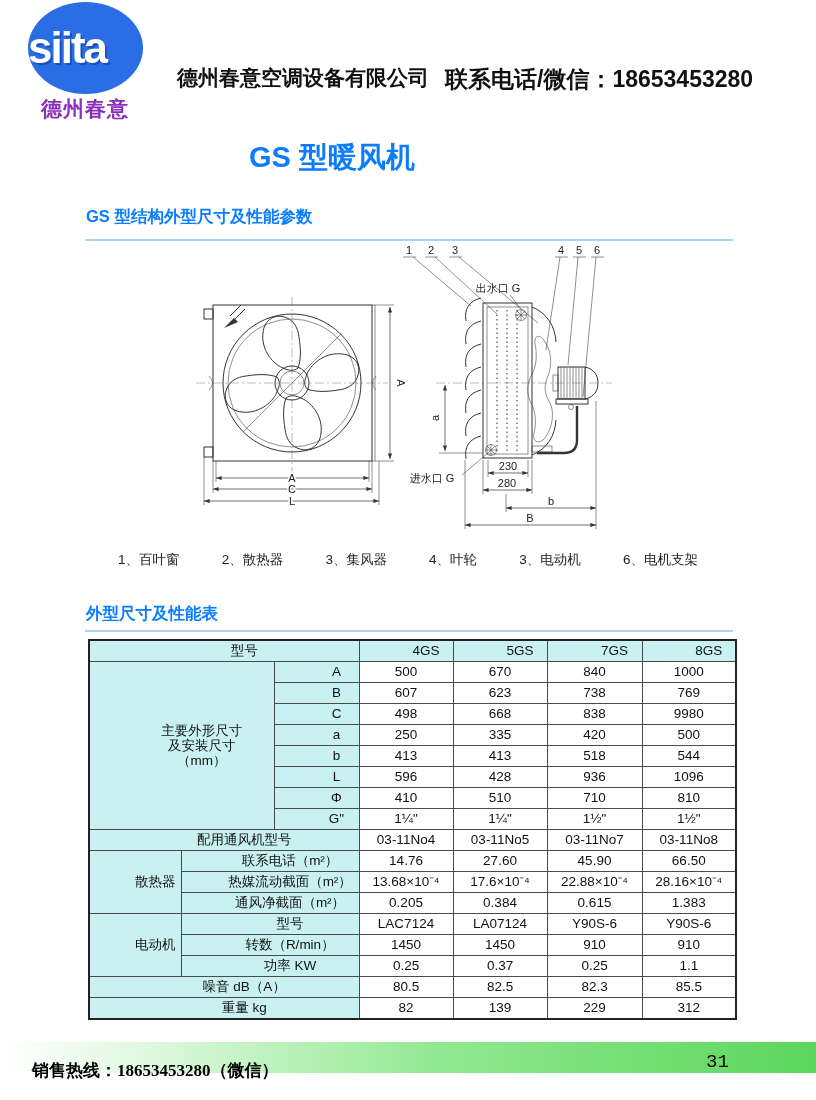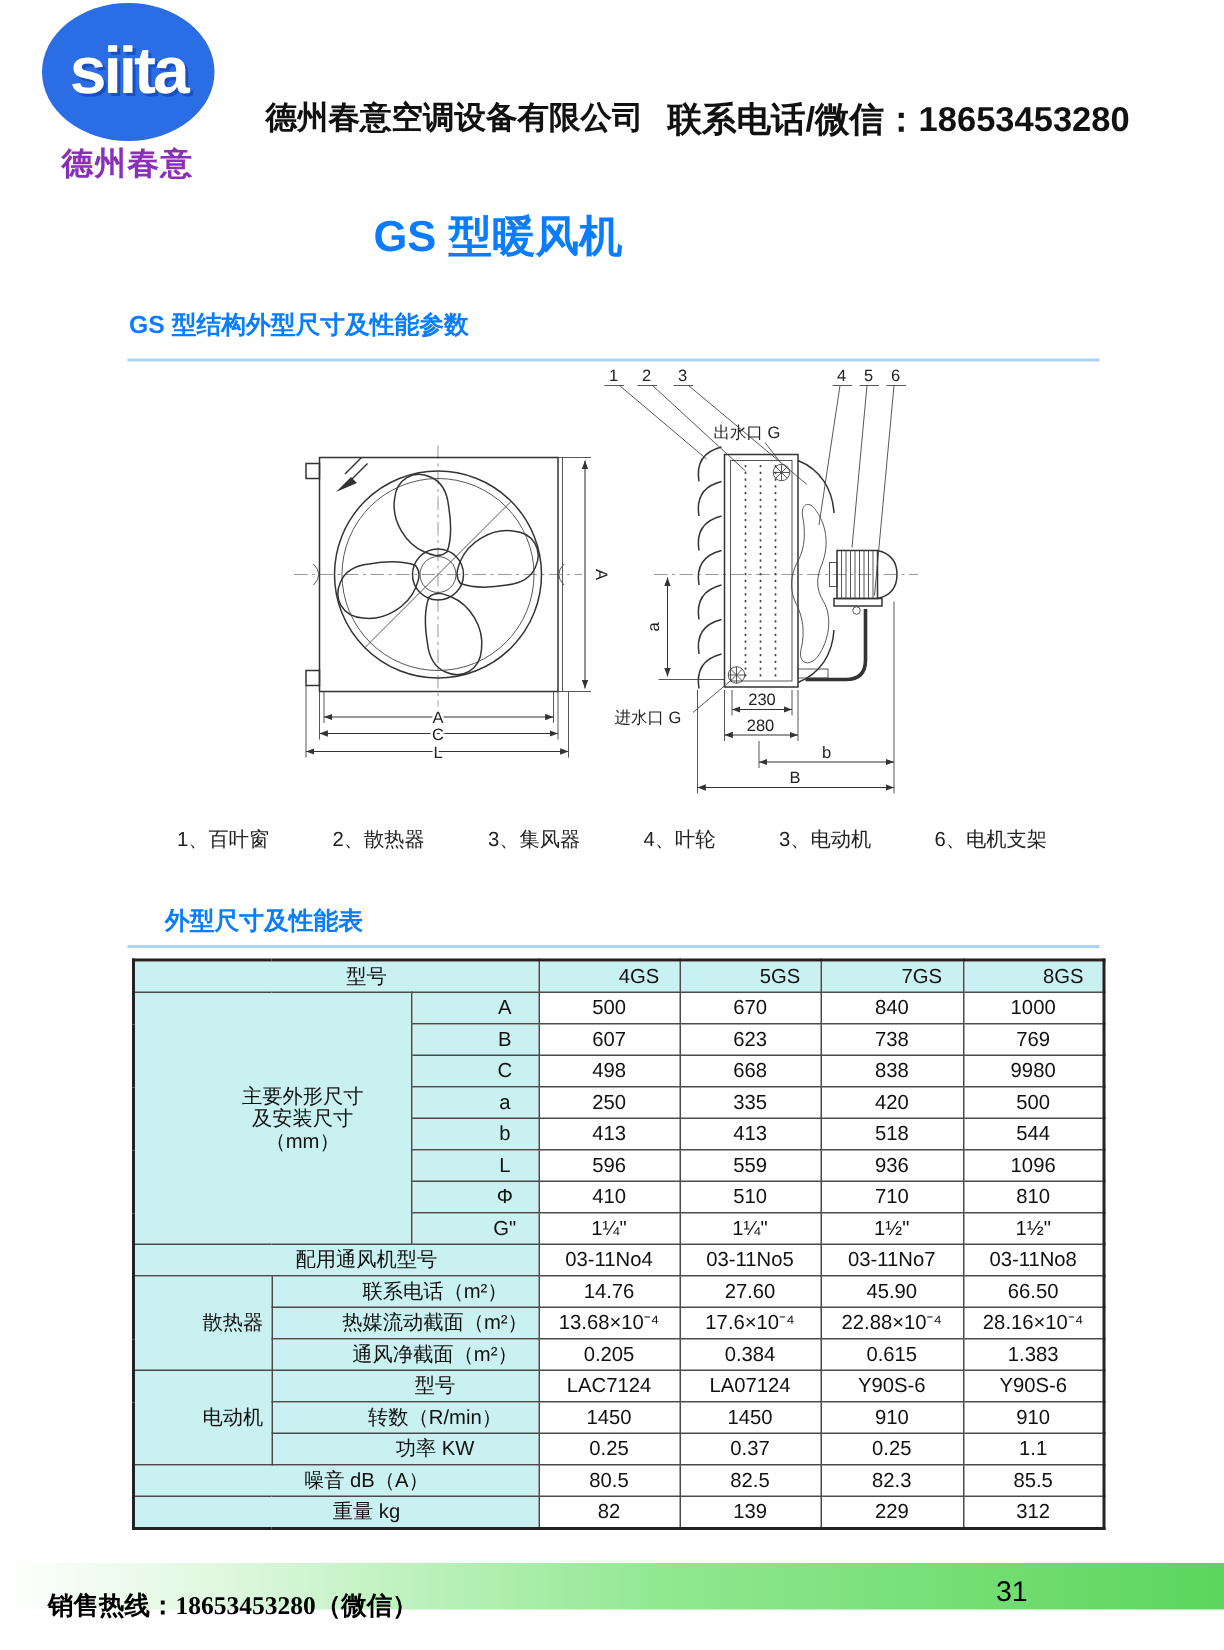--- a/index.html
+++ b/index.html
@@ -1,33 +1,33 @@
 <!DOCTYPE html>
 <html><head>
 <meta charset="utf-8">
 <style>
   html,body{margin:0;padding:0;}
   body{width:816px;height:1100px;position:relative;background:#ffffff;
        font-family:"Liberation Sans",sans-serif;overflow:hidden;color:#111;}
 
   
   .logo-ellipse{position:absolute;left:28px;top:2px;width:115px;height:92px;
-    background:#2a6de4;border-radius:50%;display:flex;align-items:center;justify-content:center;}
+    background:#2a6de4;border-radius:50%;display:flex;align-items:center;justify-content:flex-start;}
   .logo-text{color:#fff;font-size:44px;font-weight:bold;letter-spacing:-2px;
     text-shadow:2px 2px 0 #1a4fc0;}
   .logo-sub{position:absolute;left:24px;top:95px;width:122px;text-align:center;
     color:#8a2fb8;font-weight:bold;font-size:21px;letter-spacing:1px;}
   .company{position:absolute;left:177px;top:64px;font-size:21px;font-weight:bold;}
   .contact{position:absolute;left:445px;top:64px;font-size:23px;font-weight:bold;}
 
   
   .page-title{position:absolute;left:0;top:138px;width:664px;text-align:center;
     font-size:29px;font-weight:bold;color:#0a7dff;}
   .sec{position:absolute;left:86px;font-size:16.5px;font-weight:bold;color:#0a7dff;}
-  .sec1{top:206px;}  .sec2{top:603px;margin-left:24px;}
+  .sec1{top:206px;}  .sec2{top:603px;}
   .sec-underline{position:absolute;left:85px;width:648px;height:2px;background:#a9d4f2;}
   .ul1{top:239px;}  .ul2{top:630px;}
 
   
   .diagram{position:absolute;left:180px;top:244px;}
   svg .ln{stroke:#333;fill:none;stroke-width:1;}
   svg .thin{stroke:#444;fill:none;stroke-width:0.6;}
   svg .dim{stroke:#333;fill:none;stroke-width:0.7;}
   svg .cl{stroke:#777;fill:none;stroke-width:0.5;stroke-dasharray:9 3 2 3;}
   svg .dot{stroke:#444;fill:none;stroke-width:1.1;stroke-dasharray:1.5 3;}
@@ -42,21 +42,21 @@
     table-layout:fixed;font-size:13.5px;color:#111;border:2px solid #222;}
   .spec-table td{border:1px solid #4a4a4a;text-align:center;vertical-align:middle;
     padding:0;height:20px;line-height:1.12;overflow:hidden;}
   .spec-table td.lbl{background:#c9f1f2;padding-left:40px;}
 
   
   .footer-band{position:absolute;left:0;top:1042px;width:816px;height:31px;
     background:linear-gradient(to right,#ffffff 0%,#dff8df 18%,#8fe88f 55%,#5cd65c 100%);}
   .hotline{position:absolute;left:32px;top:1047px;font-family:"Liberation Serif",serif;
     font-size:17px;font-weight:bold;color:#000;margin-top:12px;}
-  .page-num{position:absolute;left:664px;top:1051px;font-family:Liberation Sans, sans-serif;
+  .page-num{position:absolute;left:706px;top:1051px;font-family:Liberation Mono, monospace;
     font-size:19px;color:#000;}
 </style>
 </head>
 <body>
 
 <div>
 
   <div class="logo-ellipse">
     <span class="logo-text">siita</span>
   </div>
@@ -294,21 +294,21 @@
     <tr>
       <td class="lbl">b</td>
       <td>413</td>
       <td>413</td>
       <td>518</td>
       <td>544</td>
     </tr>
     <tr>
       <td class="lbl">L</td>
       <td>596</td>
-      <td>559</td>
+      <td>428</td>
       <td>936</td>
       <td>1096</td>
     </tr>
     <tr>
       <td class="lbl">Φ</td>
       <td>410</td>
       <td>510</td>
       <td>710</td>
       <td>810</td>
     </tr>

